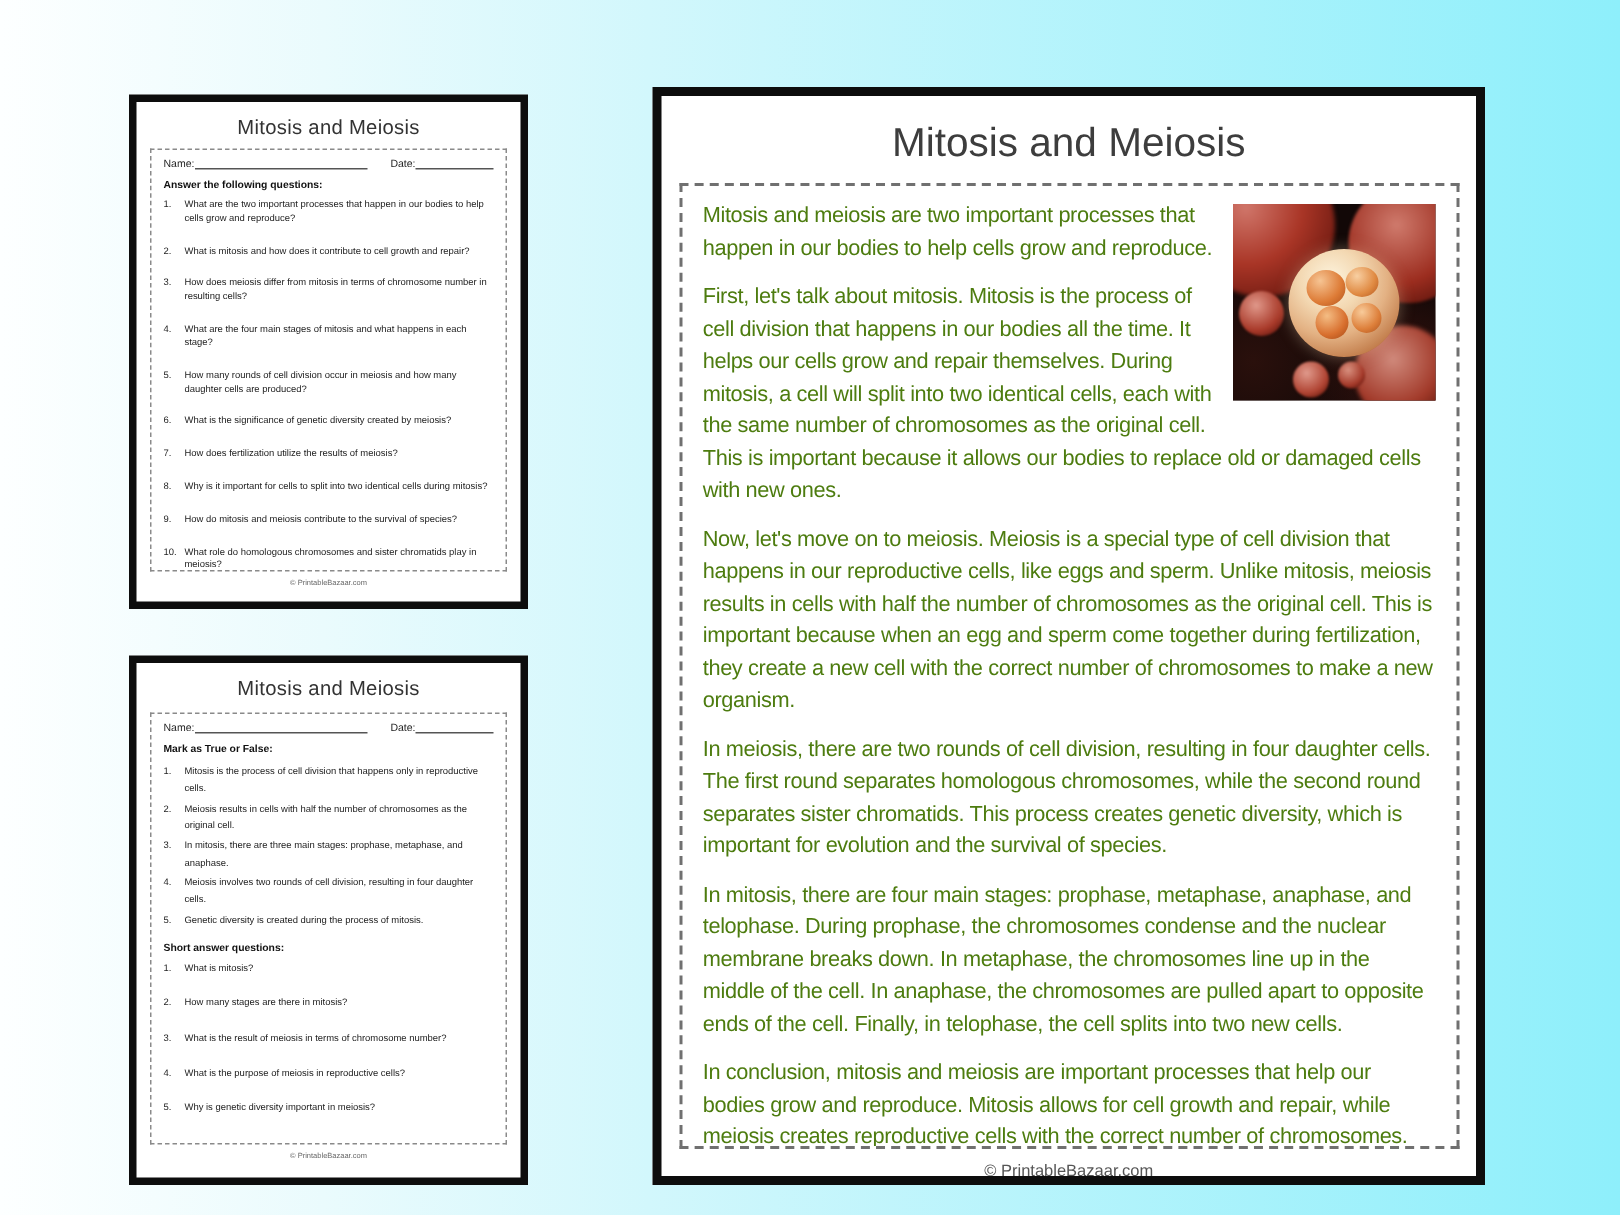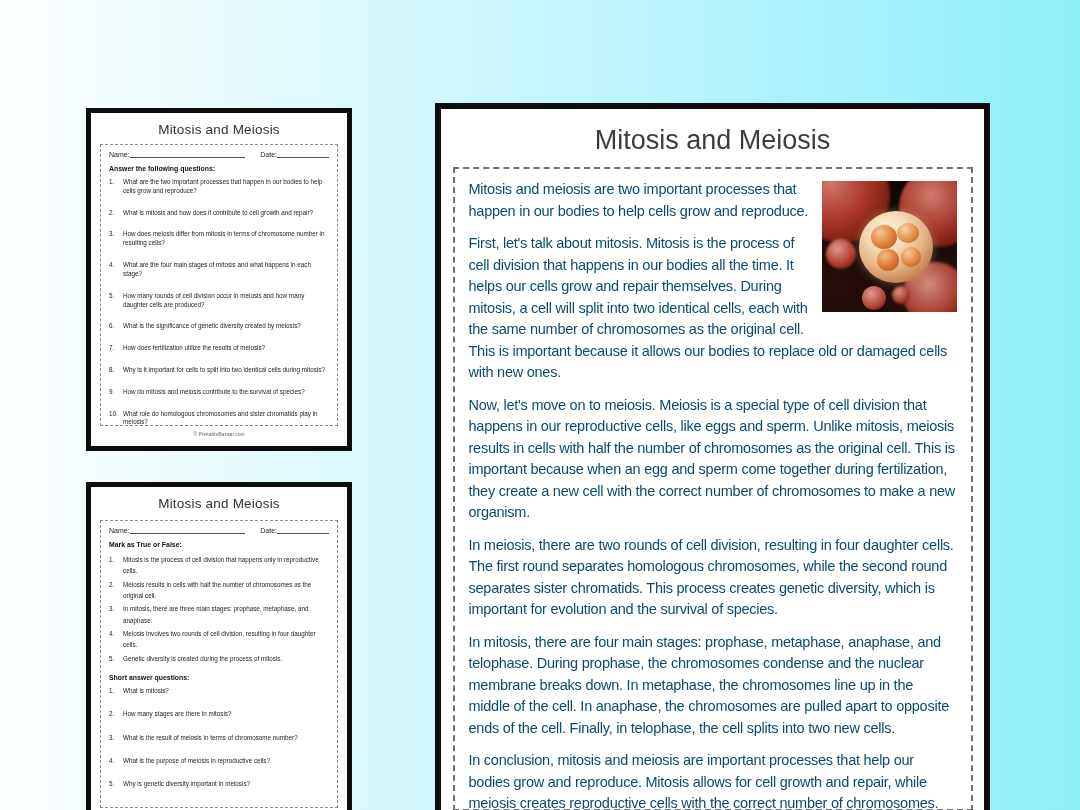--- a/index.html
+++ b/index.html
@@ -5,21 +5,21 @@
   * { margin:0; padding:0; box-sizing:border-box; }
   html,body { width:1080px; height:810px; }
   body { font-family:"Liberation Sans", sans-serif; }
 
   .canvas {
     position:relative; width:1080px; height:810px; overflow:hidden;
     background:linear-gradient(to right, #fdffff 0%, #eafbfd 20%, #d2f7fc 40%, #8eeffb 100%);
   }
 
   
-  .sheet { position:absolute; background:#fff; border:5px solid #0d0d0d; overflow:hidden;margin-top:45px; }
+  .sheet { position:absolute; background:#fff; border:5px solid #0d0d0d; overflow:hidden; }
   .thumb1 { left:86px; top:63px;  width:266px; height:343px; }
   .thumb2 { left:86px; top:437px; width:266px; height:353px; }
   .mainsheet { left:435px; top:58px; width:555px; height:732px; border-width:6px; }
 
   
   .ws-title { text-align:center; font-size:13.5px; color:#333; margin-top:9px; letter-spacing:.2px; }
   .ws-box {
     margin:7px auto 0; width:238px; border:1px dashed #8a8a8a;
     padding:6px 8px; color:#222; overflow:hidden;
   }
@@ -38,21 +38,21 @@
   .ws-footer { text-align:center; font-size:5px; color:#666; margin-top:5px; }
 
   
   .m-title { text-align:center; font-size:27px; font-weight:400; color:#3d3d3d; margin-top:16px; }
   .m-box {
     margin:11px auto 0; width:520px; height:644px; border:2px dashed #707070;
     padding:10px 14px 8px 14px; overflow:hidden;
   }
   .m-box p {
     font-size:14.5px; letter-spacing:-0.25px; line-height:21.5px;
-    color:#0c4a6e; margin-bottom:11px; text-align:left;
+    color:#4d7c0f; margin-bottom:11px; text-align:left;
   }
   .m-footer { text-align:center; font-size:11px; color:#555; margin-top:9px; }
 
   
   .cell-img {
     float:right; width:135px; height:131px; margin:2px 0 8px 12px;
     position:relative; overflow:hidden; background:
       radial-gradient(circle at 85% 90%, #3a1410 0%, rgba(0,0,0,0) 40%),
       radial-gradient(circle at 10% 80%, #2a100c 0%, rgba(0,0,0,0) 45%),
       #120807;

